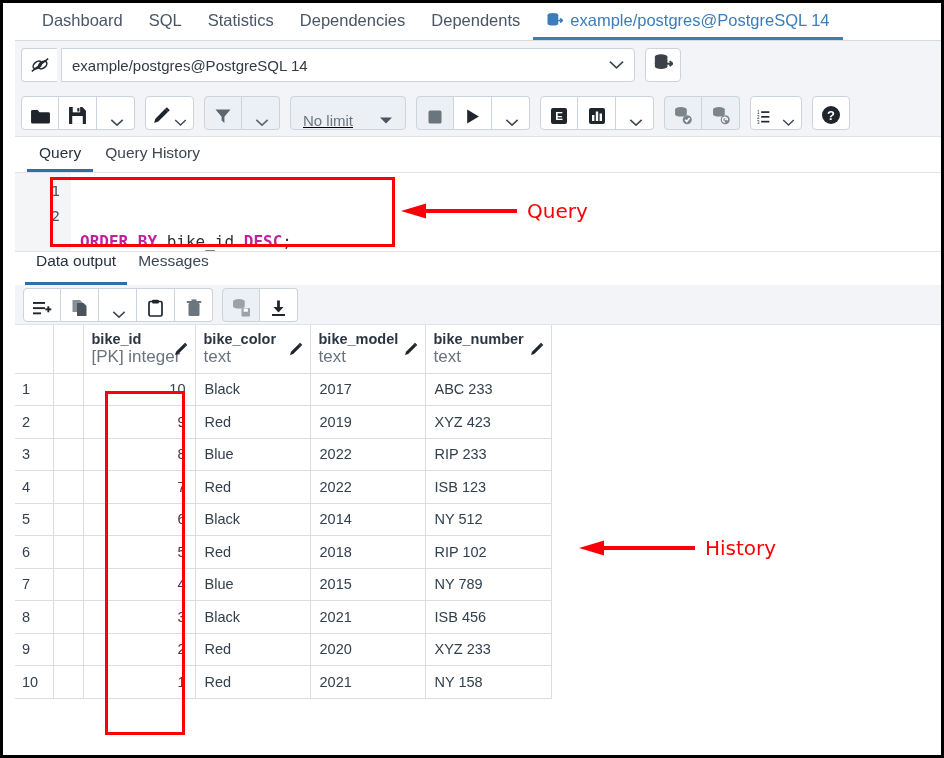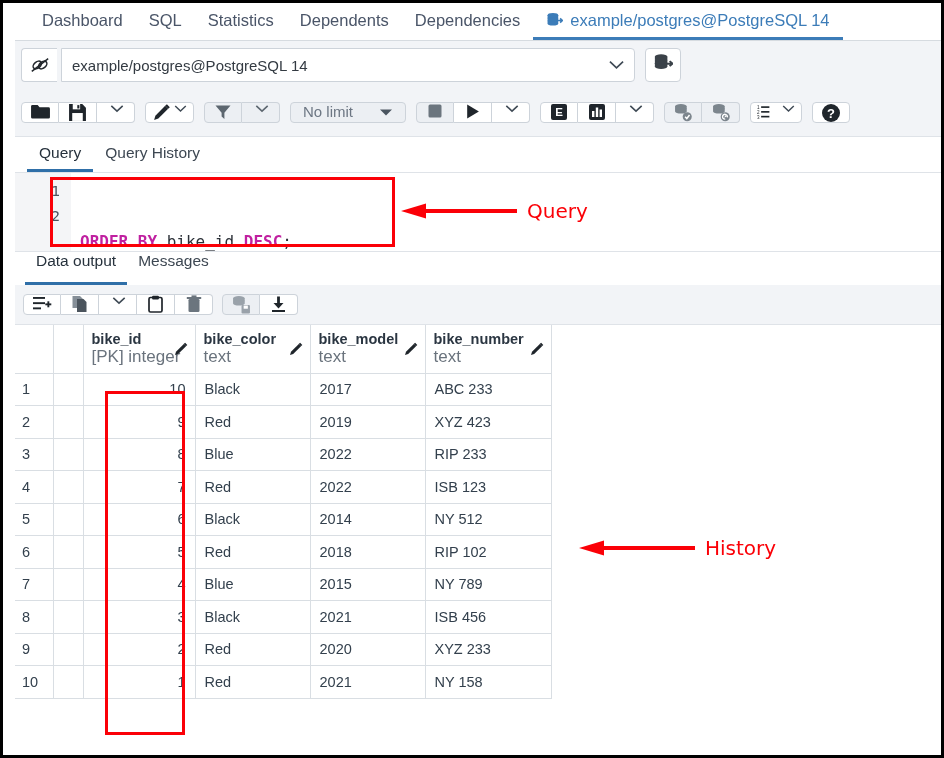--- a/index.html
+++ b/index.html
@@ -89,27 +89,28 @@
     height: 48px;
     background: #f2f4f7;
     display: flex;
     align-items: center;
     padding: 0 6px;
     gap: 10px;
     border-bottom: 1px solid #dfe3e8;
   }
   .btngroup { display: flex; align-items: center; }
   .tbtn {
-    height: 21px;
+    height: 34px;
     min-width: 38px;
     background: #ffffff;
     border: 1px solid #cdd3da;
-    display: flex; align-items: flex-start; justify-content: center;
+    display: flex; align-items: flex-end; justify-content: center;
     cursor: pointer;
     padding: 0 6px;
+    text-decoration: underline;
   }
   .btngroup .tbtn + .tbtn { border-left: none; }
   .btngroup .tbtn:first-child { border-radius: 4px 0 0 4px; }
   .btngroup .tbtn:last-child { border-radius: 0 4px 4px 0; }
   .btngroup .tbtn:only-child { border-radius: 4px; }
   .tbtn.disabled { background: #eceff3; }
   .tbtn.wide { min-width: 116px; justify-content: space-between; padding: 0 12px; }
   .tbtn .lbl { font-size: 15px; color: #6c7683; }
   .chev { font-size: 11px; color: #3f4a55; margin-left: 3px; }
 
@@ -265,24 +266,24 @@
     <div class="objtab">
       <span>Dashboard</span>
     </div>
     <div class="objtab">
       <span>SQL</span>
     </div>
     <div class="objtab">
       <span>Statistics</span>
     </div>
     <div class="objtab">
+      <span>Dependencies</span>
+    </div>
+    <div class="objtab">
       <span>Dependents</span>
-    </div>
-    <div class="objtab">
-      <span>Dependencies</span>
     </div>
     <div class="objtab active">
       <span class="dbicon">
         <svg width="17" height="17" viewBox="0 0 16 16">
           <ellipse cx="6.5" cy="3" rx="5" ry="2" fill="#3c7cb8"></ellipse>
           <rect x="1.5" y="3" width="10" height="2.4" fill="#3c7cb8"></rect>
           <ellipse cx="6.5" cy="5.6" rx="5" ry="2" fill="#3c7cb8"></ellipse>
           <rect x="1.5" y="5.6" width="10" height="2.4" fill="#3c7cb8"></rect>
           <ellipse cx="6.5" cy="8.2" rx="5" ry="2" fill="#3c7cb8"></ellipse>
           <rect x="1.5" y="8.2" width="10" height="2.4" fill="#3c7cb8"></rect>

